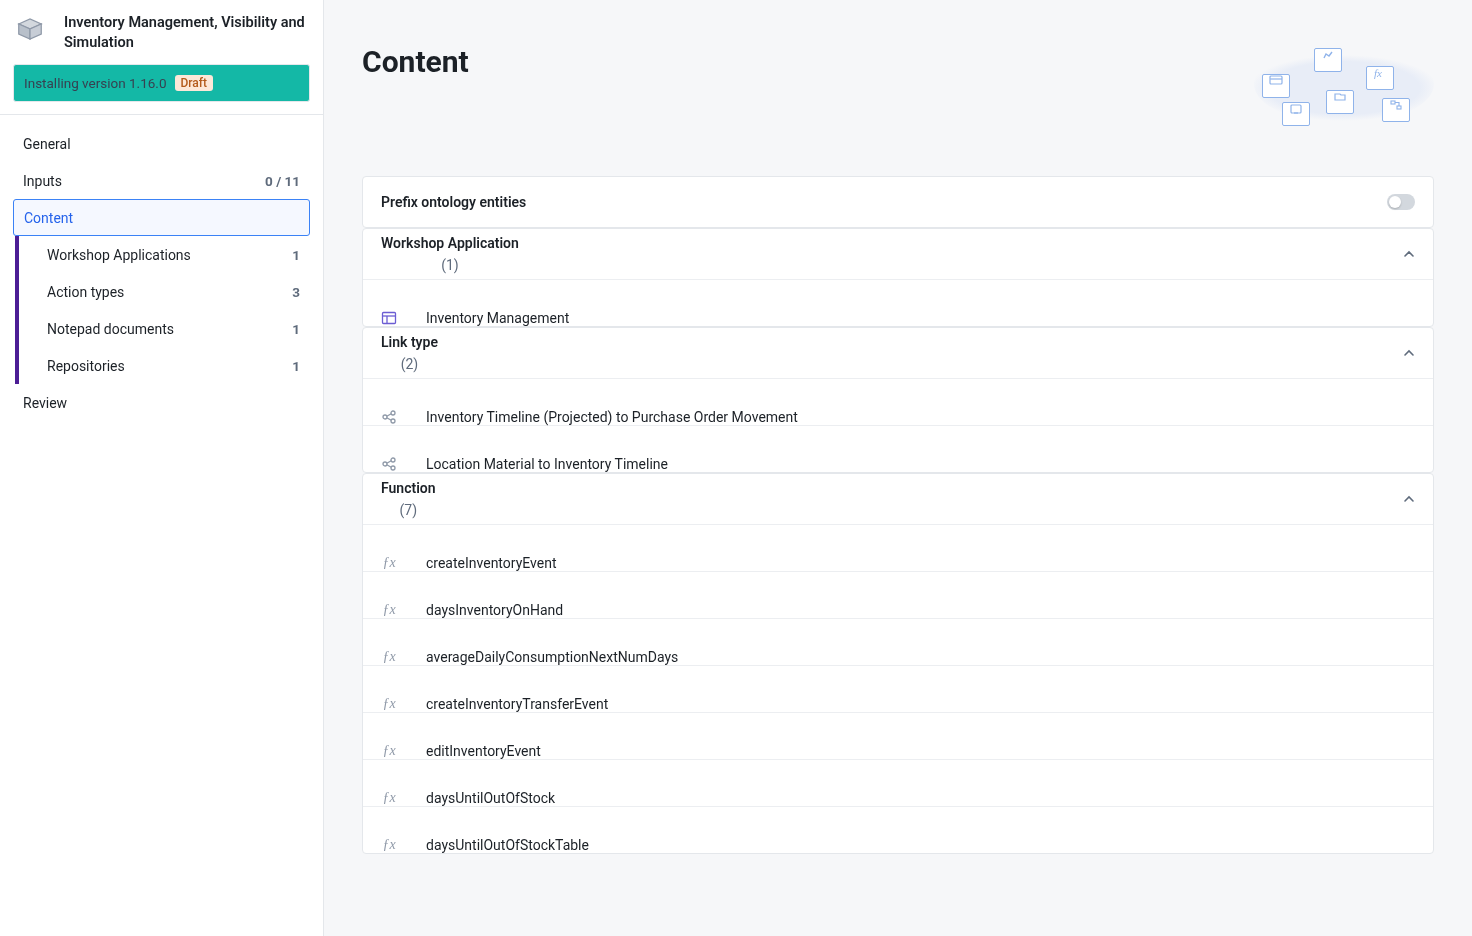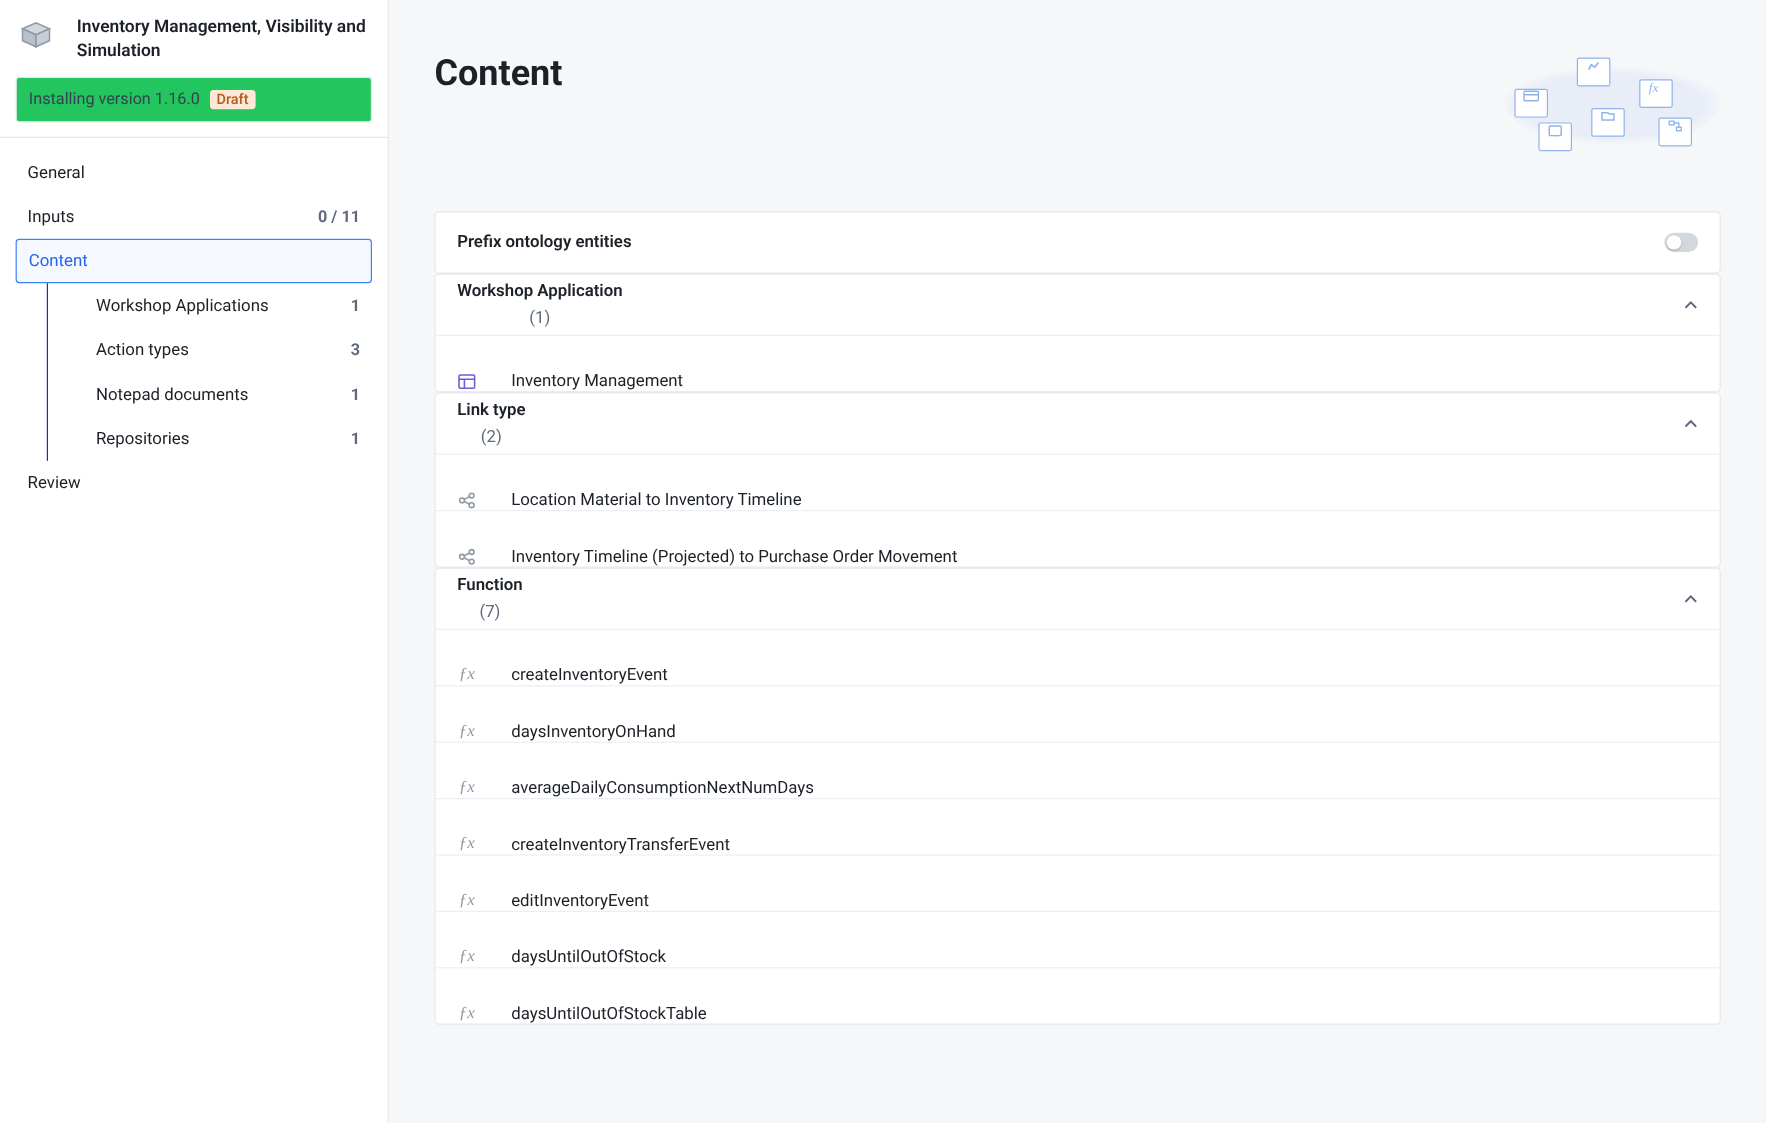--- a/index.html
+++ b/index.html
@@ -36,21 +36,21 @@
     display:flex; align-items:center; justify-content:center;
   }
   .pkg-title {
     font-size: 14.5px;
     font-weight: 600;
     line-height: 1.35;
     color:#1c2127;
   }
   .version-box {
     margin: 0 13px 12px 13px;
-    background: #22c55e;
+    background: #14b8a6;
     border: 1px solid #e5e7eb;
     border-radius: 3px;
     height: 38px;
     display: flex;
     align-items: center;
     padding: 0 10px;
     gap: 8px;
     font-size: 13.5px;
     color:#374151;
   }
@@ -78,23 +78,23 @@
     border-radius: 3px;
   }
   .nav-item.active {
     border: 1px solid #3b82f6;
     border-radius: 3px;
     background:#f5f8ff;
     color:#2563eb;
   }
   .nav-count { color:#5f6b7c; font-size:13.5px;font-weight:bold; }
   .nav-sub {
-    margin-left: 26px;
-    border-left: 1px solid #4c1d95;
-    padding-left: 18px;
+    margin-left: 2px;
+    border-left: 4px solid #4c1d95;
+    padding-left: 6px;
   }
   .nav-sub .nav-item {
     padding-left: 22px;
   }
 
   
   .main {
     flex: 1;
     overflow-y: auto;
     padding: 0 38px 40px 38px;
@@ -346,33 +346,33 @@
     <div class="item-row">
       <span class="row-icon">
         <svg width="16" height="16" viewBox="0 0 16 16" fill="none" stroke="#8f99a8" stroke-width="1.3">
             <circle cx="4" cy="8" r="2"></circle>
             <circle cx="12" cy="4" r="2"></circle>
             <circle cx="12" cy="12" r="2"></circle>
             <line x1="5.8" y1="7.2" x2="10.2" y2="4.8"></line>
             <line x1="5.8" y1="8.8" x2="10.2" y2="11.2"></line>
           </svg>
       </span>
-      <span>Location Material to Inventory Timeline</span>
+      <span>Inventory Timeline (Projected) to Purchase Order Movement</span>
     </div>
     <div class="item-row">
       <span class="row-icon">
         <svg width="16" height="16" viewBox="0 0 16 16" fill="none" stroke="#8f99a8" stroke-width="1.3">
             <circle cx="4" cy="8" r="2"></circle>
             <circle cx="12" cy="4" r="2"></circle>
             <circle cx="12" cy="12" r="2"></circle>
             <line x1="5.8" y1="7.2" x2="10.2" y2="4.8"></line>
             <line x1="5.8" y1="8.8" x2="10.2" y2="11.2"></line>
           </svg>
       </span>
-      <span>Inventory Timeline (Projected) to Purchase Order Movement</span>
+      <span>Location Material to Inventory Timeline</span>
     </div>
   </div>
 
   <div class="card">
     <div class="card-row">
       <div class="card-title-row">
         <span class="card-title">Function</span>
         <span class="card-count">(7)</span>
       </div>
       <div class="chevron">

